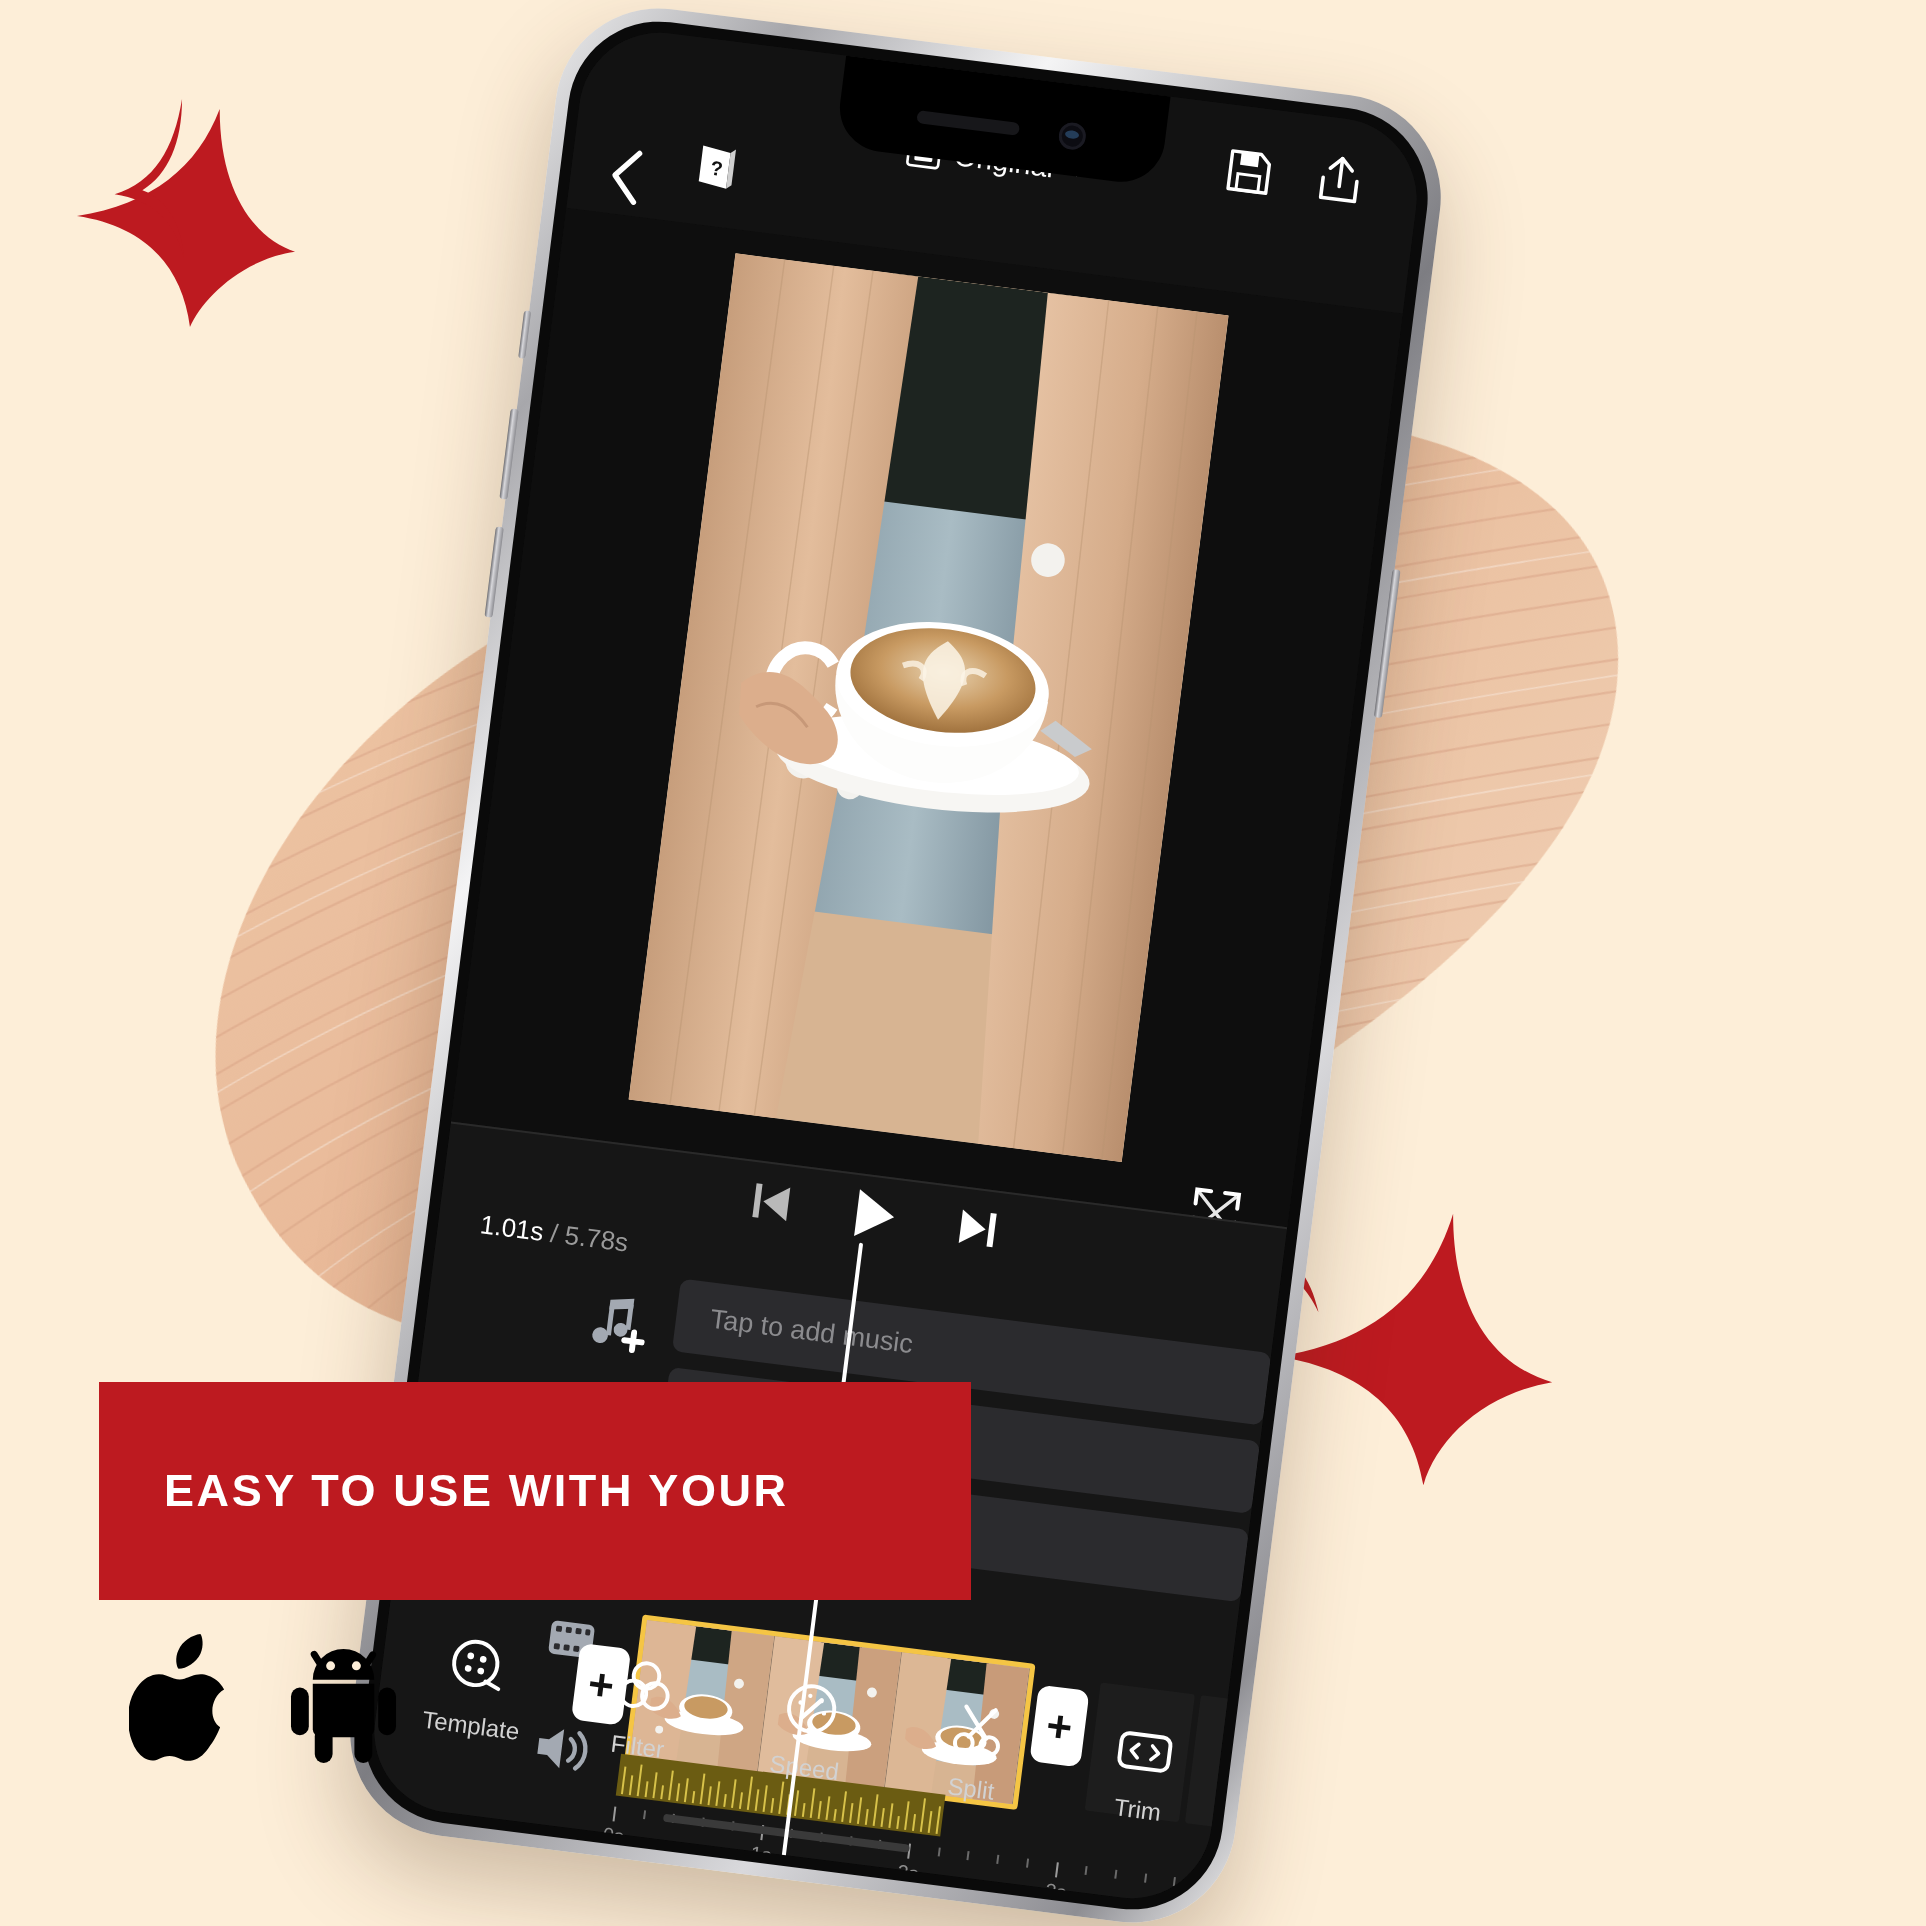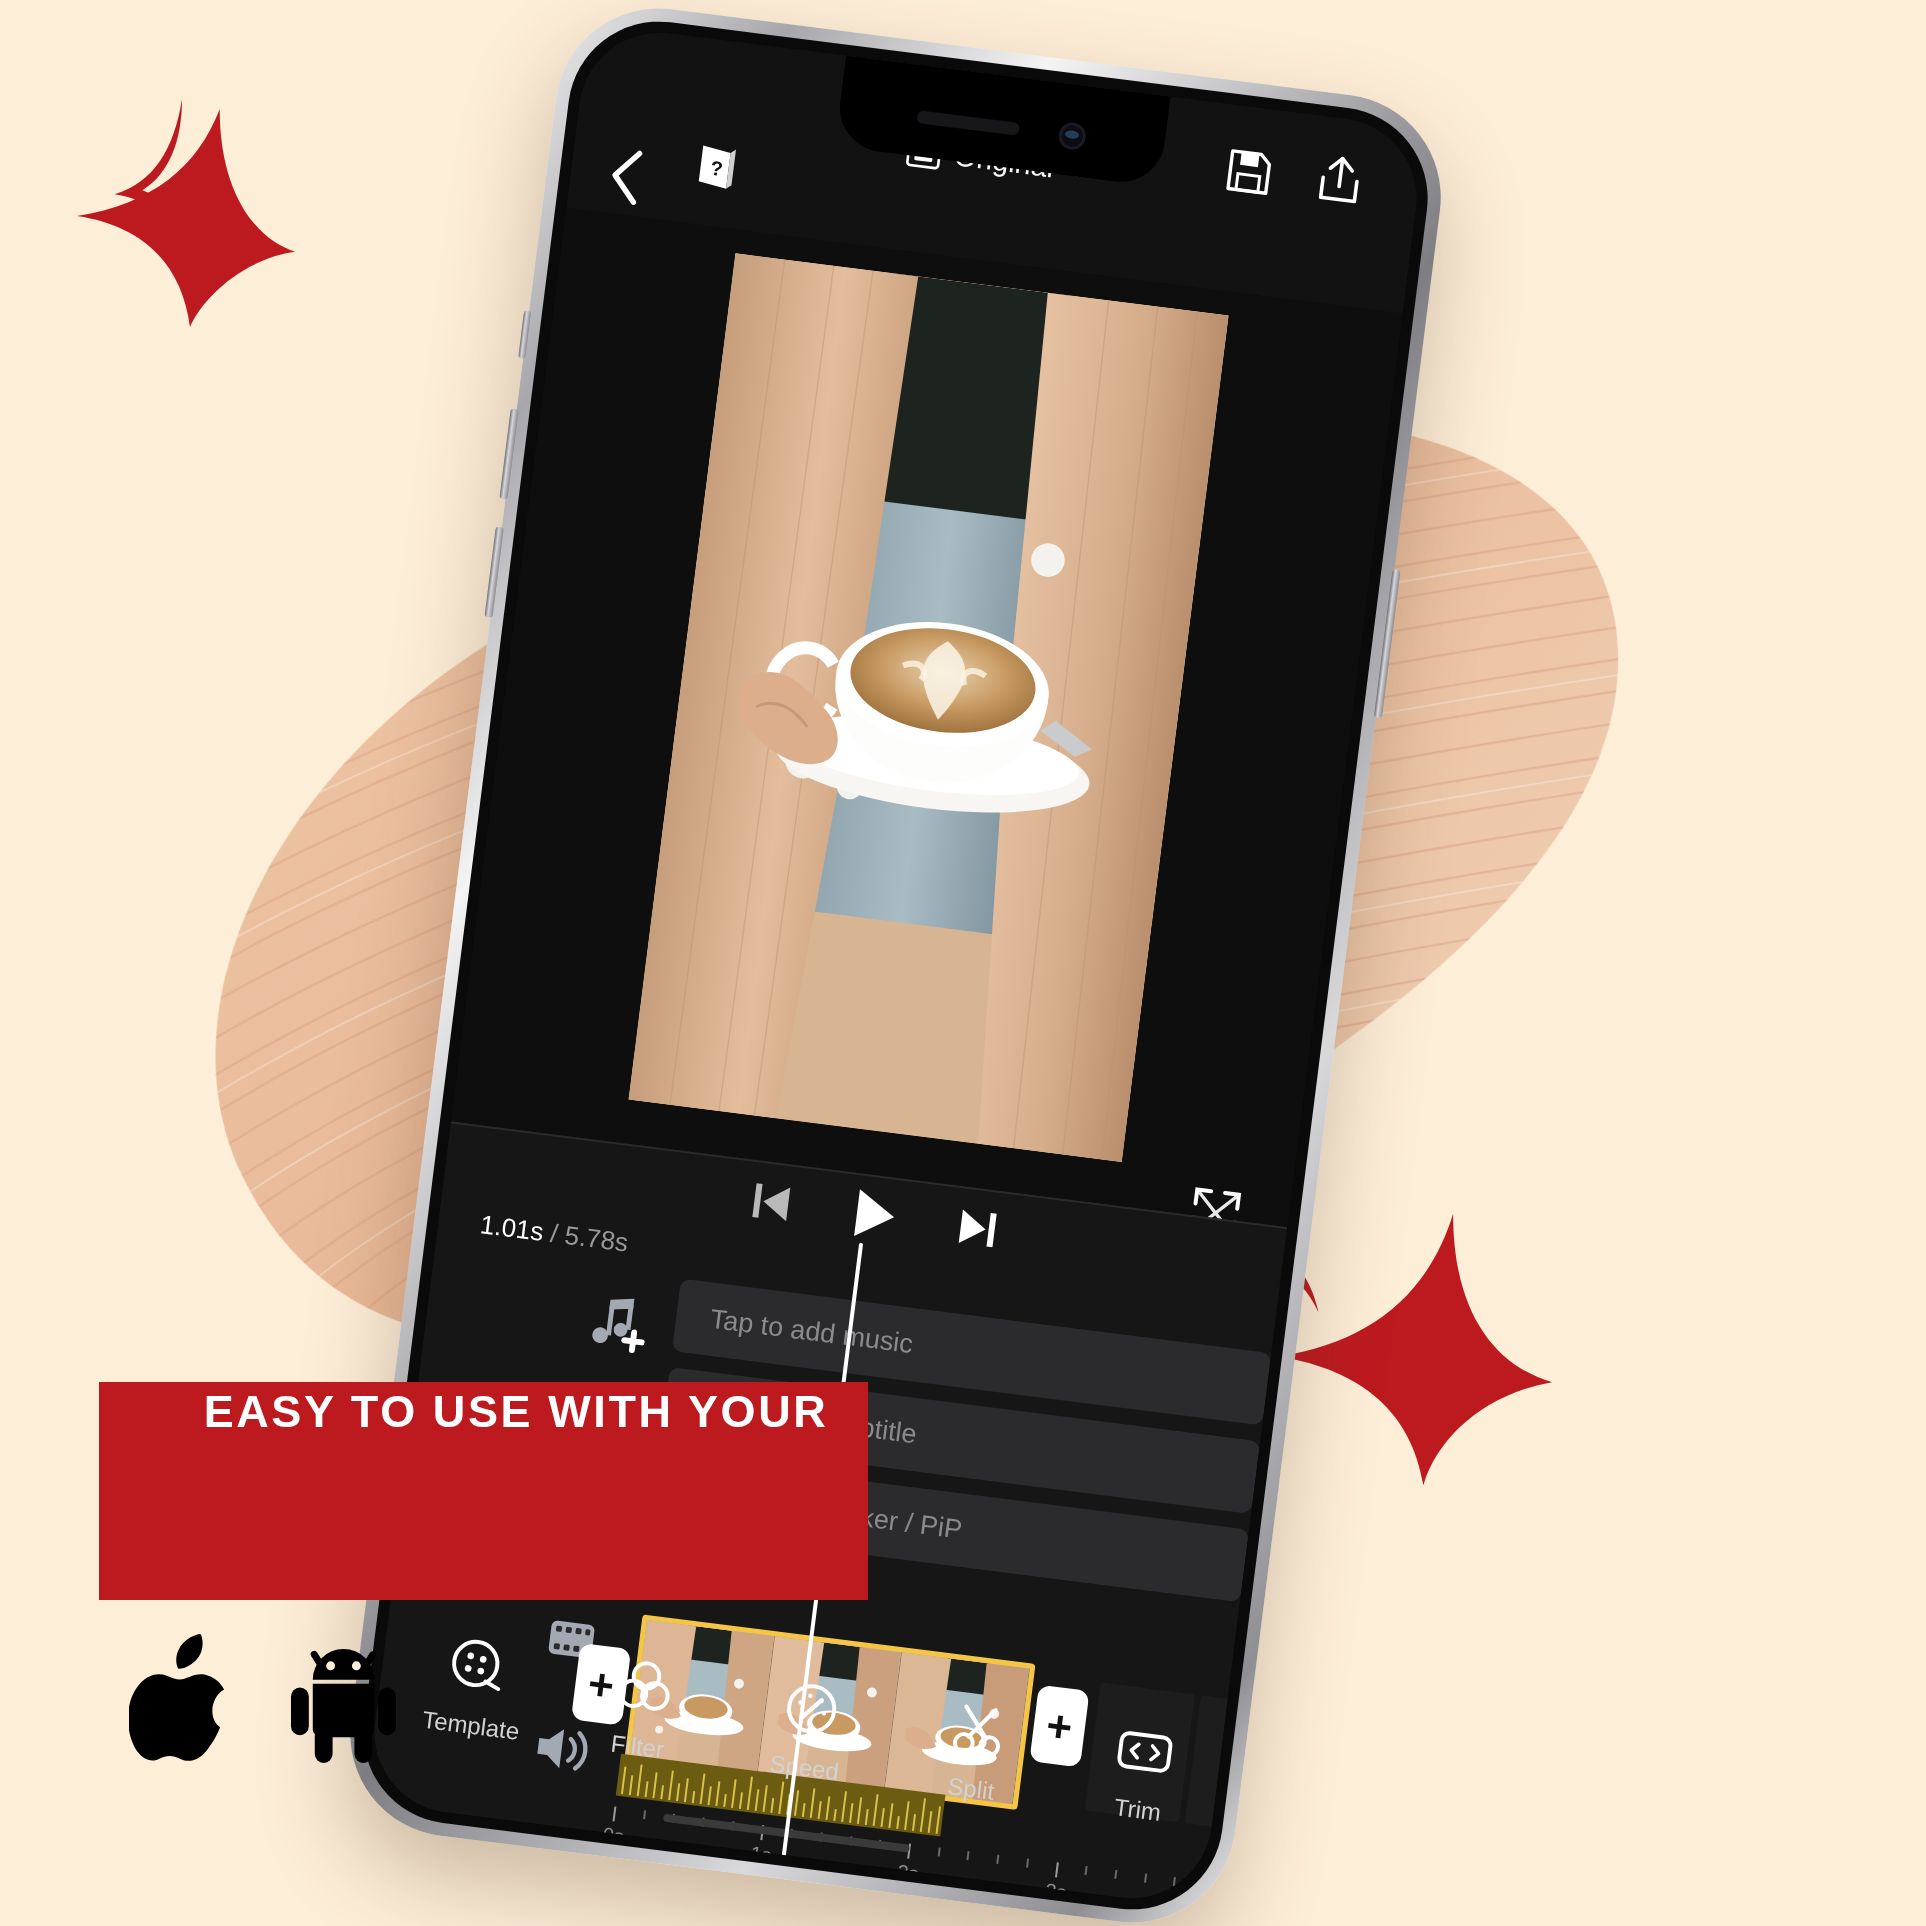--- a/index.html
+++ b/index.html
@@ -21,23 +21,23 @@
     opacity:.95;
   }
 
   
   .sparkle { position:absolute; }
 
   
   .banner {
     position:absolute;
     left:99px; top:1382px;
-    width:769px; height:218px;
+    width:872px; height:218px;
     background:#bd1a20;
-    display:flex; flex-direction:row; justify-content:center;
+    display:flex; flex-direction:column; justify-content:center;
     padding-left:65px;
     z-index:40;
   }
   .banner-line {
     color:#fff;
     font-weight:bold;
     font-size:45px;
     letter-spacing:2.6px;
     line-height:1.33;
     white-space:nowrap;

